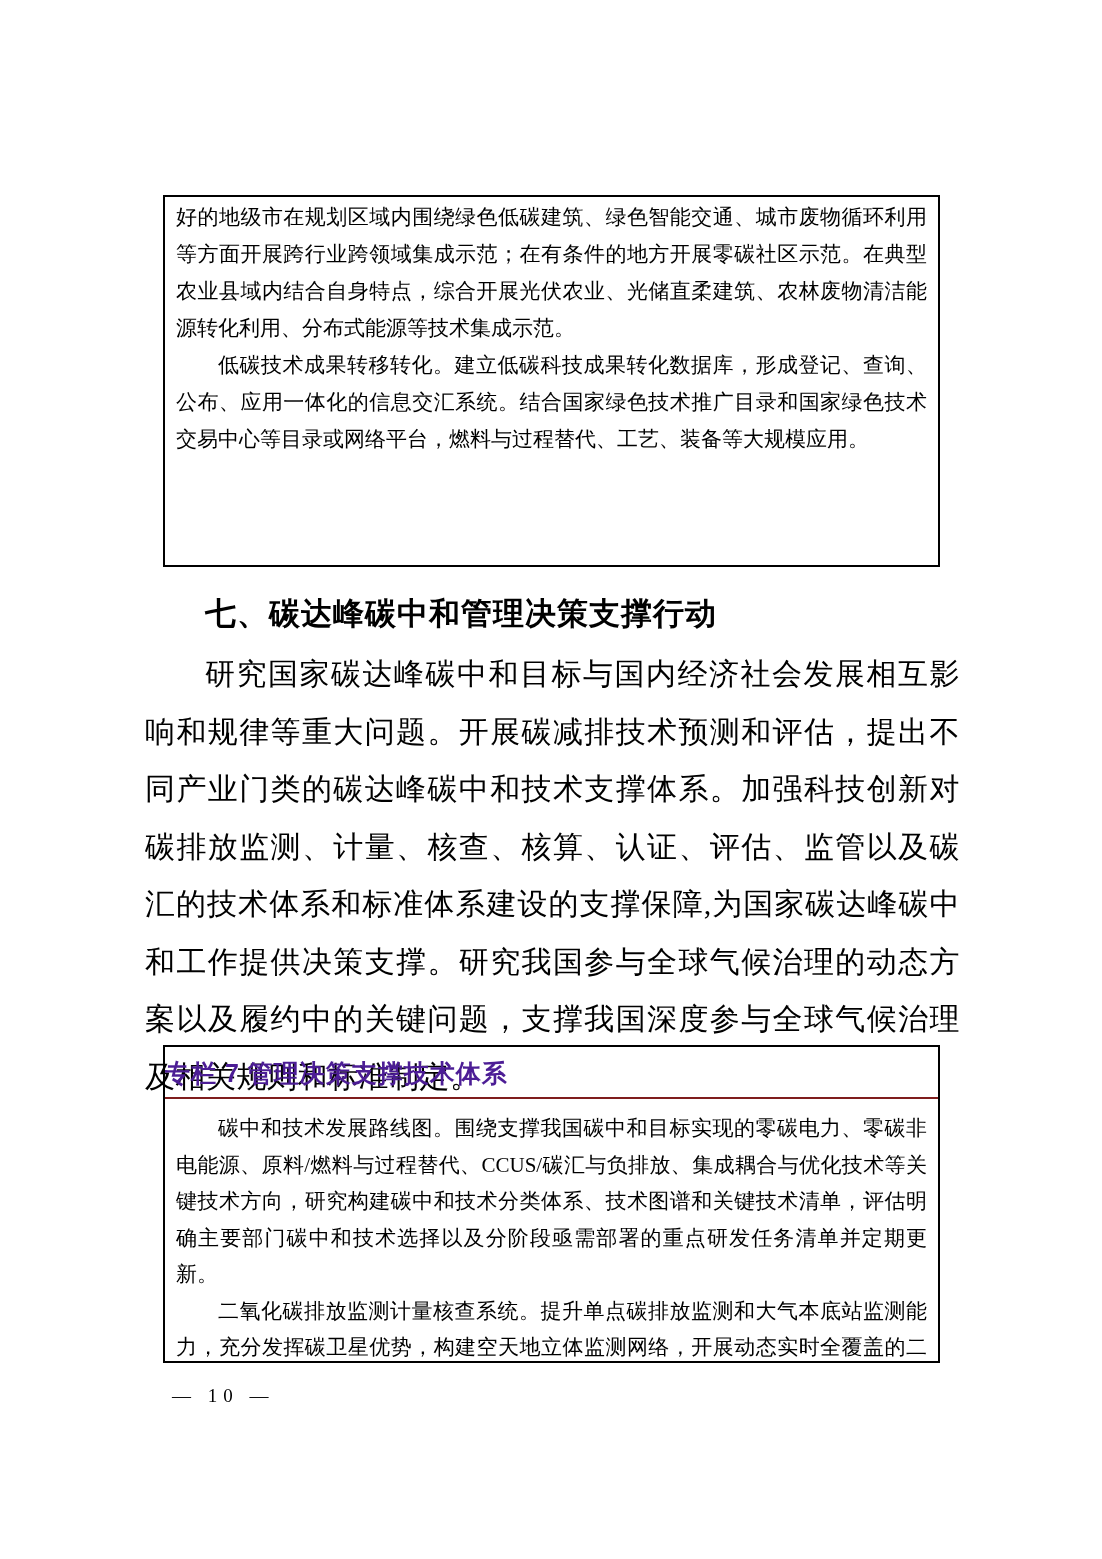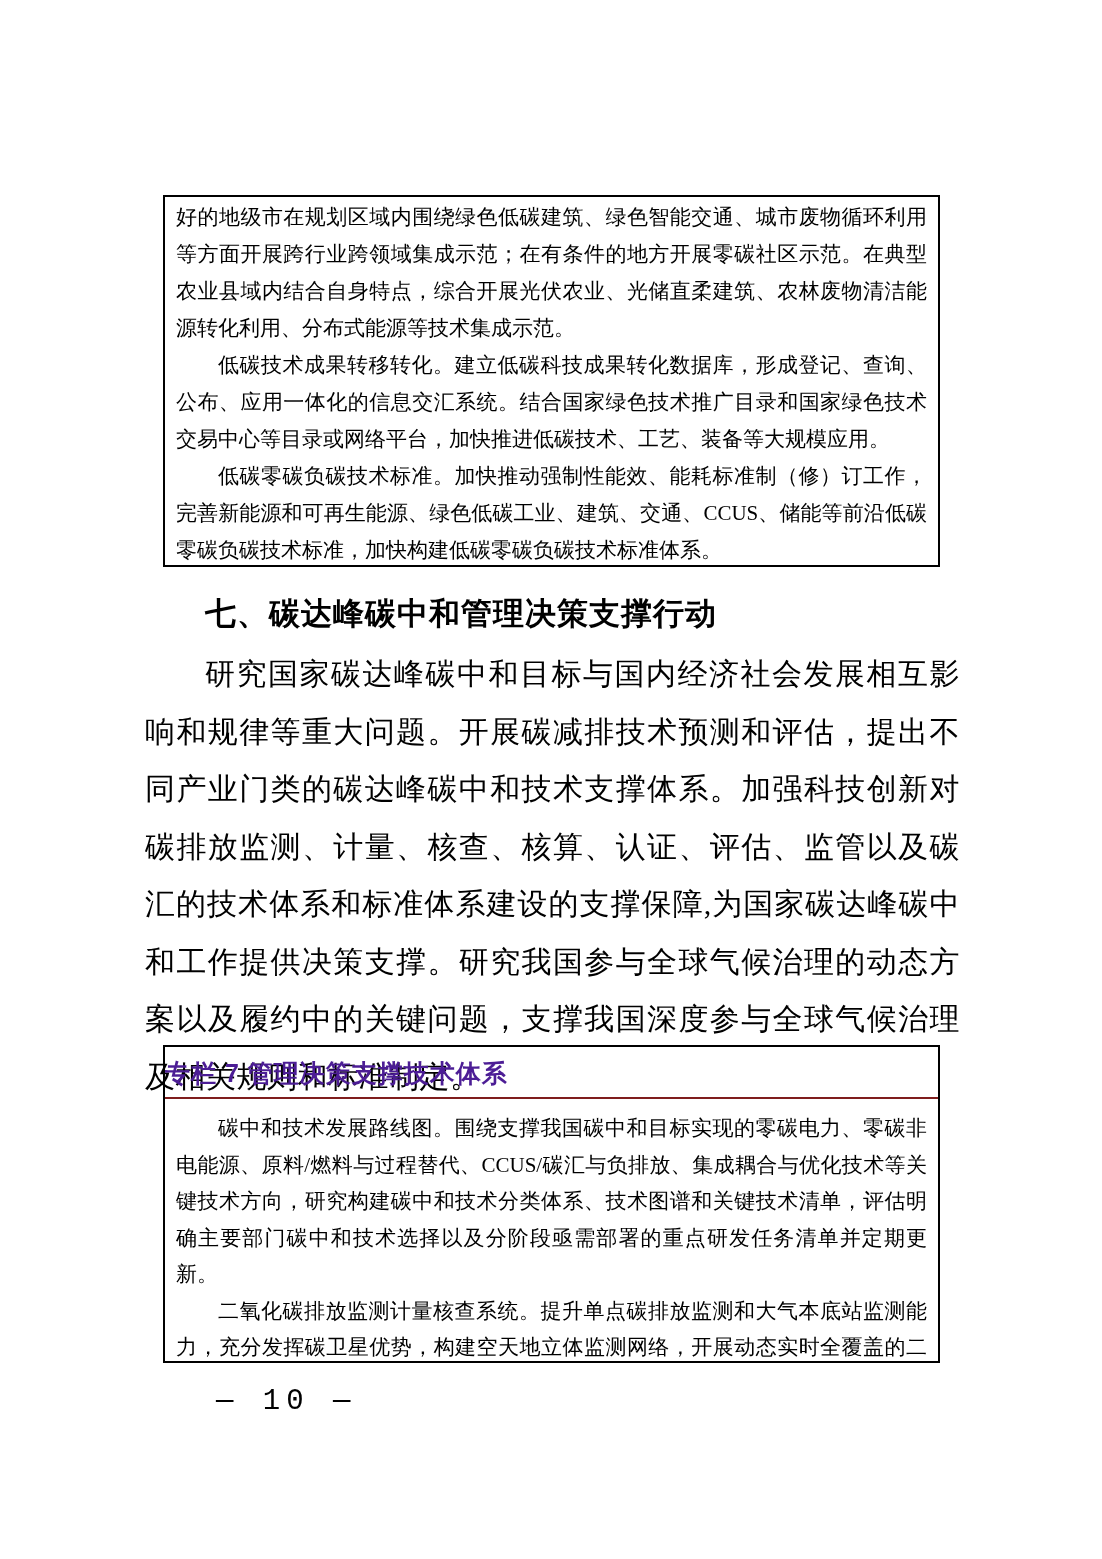--- a/index.html
+++ b/index.html
@@ -82,36 +82,34 @@
   }
   .box2-content {
     padding: 11px 11px 0 11px;
   }
   .box2-content .box-par { line-height: 36.5px; }
   
   .page-number {
     position: absolute;
     left: 172px;
     top: 1385px;
-    font-size: 29px;
+    font-size: 19px;
     color: #000000;
     letter-spacing: 6px;
-    font-family: Liberation Mono, monospace;
-    margin-left: 44px;
+    font-family: Liberation Serif, serif;
   }
 </style>
 </head>
 <body>
 
 <div class="page">
 
   <div class="box1">
     <div class="box-par">好的地级市在规划区域内围绕绿色低碳建筑、绿色智能交通、城市废物循环利用等方面开展跨行业跨领域集成示范；在有条件的地方开展零碳社区示范。在典型农业县域内结合自身特点，综合开展光伏农业、光储直柔建筑、农林废物清洁能源转化利用、分布式能源等技术集成示范。</div>
-    <div class="box-par indent">低碳技术成果转移转化。建立低碳科技成果转化数据库，形成登记、查询、公布、应用一体化的信息交汇系统。结合国家绿色技术推广目录和国家绿色技术交易中心等目录或网络平台，加快推进低碳技术、工艺、装备等大规模应用。</div>
-    <div class="box-par indent">低碳零碳负碳技术标准。加快推动强制性能效、能耗标准制（修）订工作，完善新能源和可再生能源、绿色低碳工业、建筑、交通、CCUS、储能等前沿低碳零碳负碳技术标准，加快构建低碳零碳负碳技术标准体系。</div>
+    <div class="box-par indent">低碳技术成果转移转化。建立低碳科技成果转化数据库，形成登记、查询、公布、应用一体化的信息交汇系统。结合国家绿色技术推广目录和国家绿色技术交易中心等目录或网络平台，燃料与过程替代、工艺、装备等大规模应用。</div>
   </div>
 
   <div class="section-heading">七、碳达峰碳中和管理决策支撑行动</div>
 
   <div class="section-body">研究国家碳达峰碳中和目标与国内经济社会发展相互影响和规律等重大问题。开展碳减排技术预测和评估，提出不同产业门类的碳达峰碳中和技术支撑体系。加强科技创新对碳排放监测、计量、核查、核算、认证、评估、监管以及碳汇的技术体系和标准体系建设的支撑保障,为国家碳达峰碳中和工作提供决策支撑。研究我国参与全球气候治理的动态方案以及履约中的关键问题，支撑我国深度参与全球气候治理及相关规则和标准制定。</div>
 
   <div class="box2">
     <div class="box2-title">专栏 7 管理决策支撑技术体系</div>
     <div class="box2-content">
       <div class="box-par indent">碳中和技术发展路线图。围绕支撑我国碳中和目标实现的零碳电力、零碳非电能源、原料/燃料与过程替代、CCUS/碳汇与负排放、集成耦合与优化技术等关键技术方向，研究构建碳中和技术分类体系、技术图谱和关键技术清单，评估明确主要部门碳中和技术选择以及分阶段亟需部署的重点研发任务清单并定期更新。</div>

